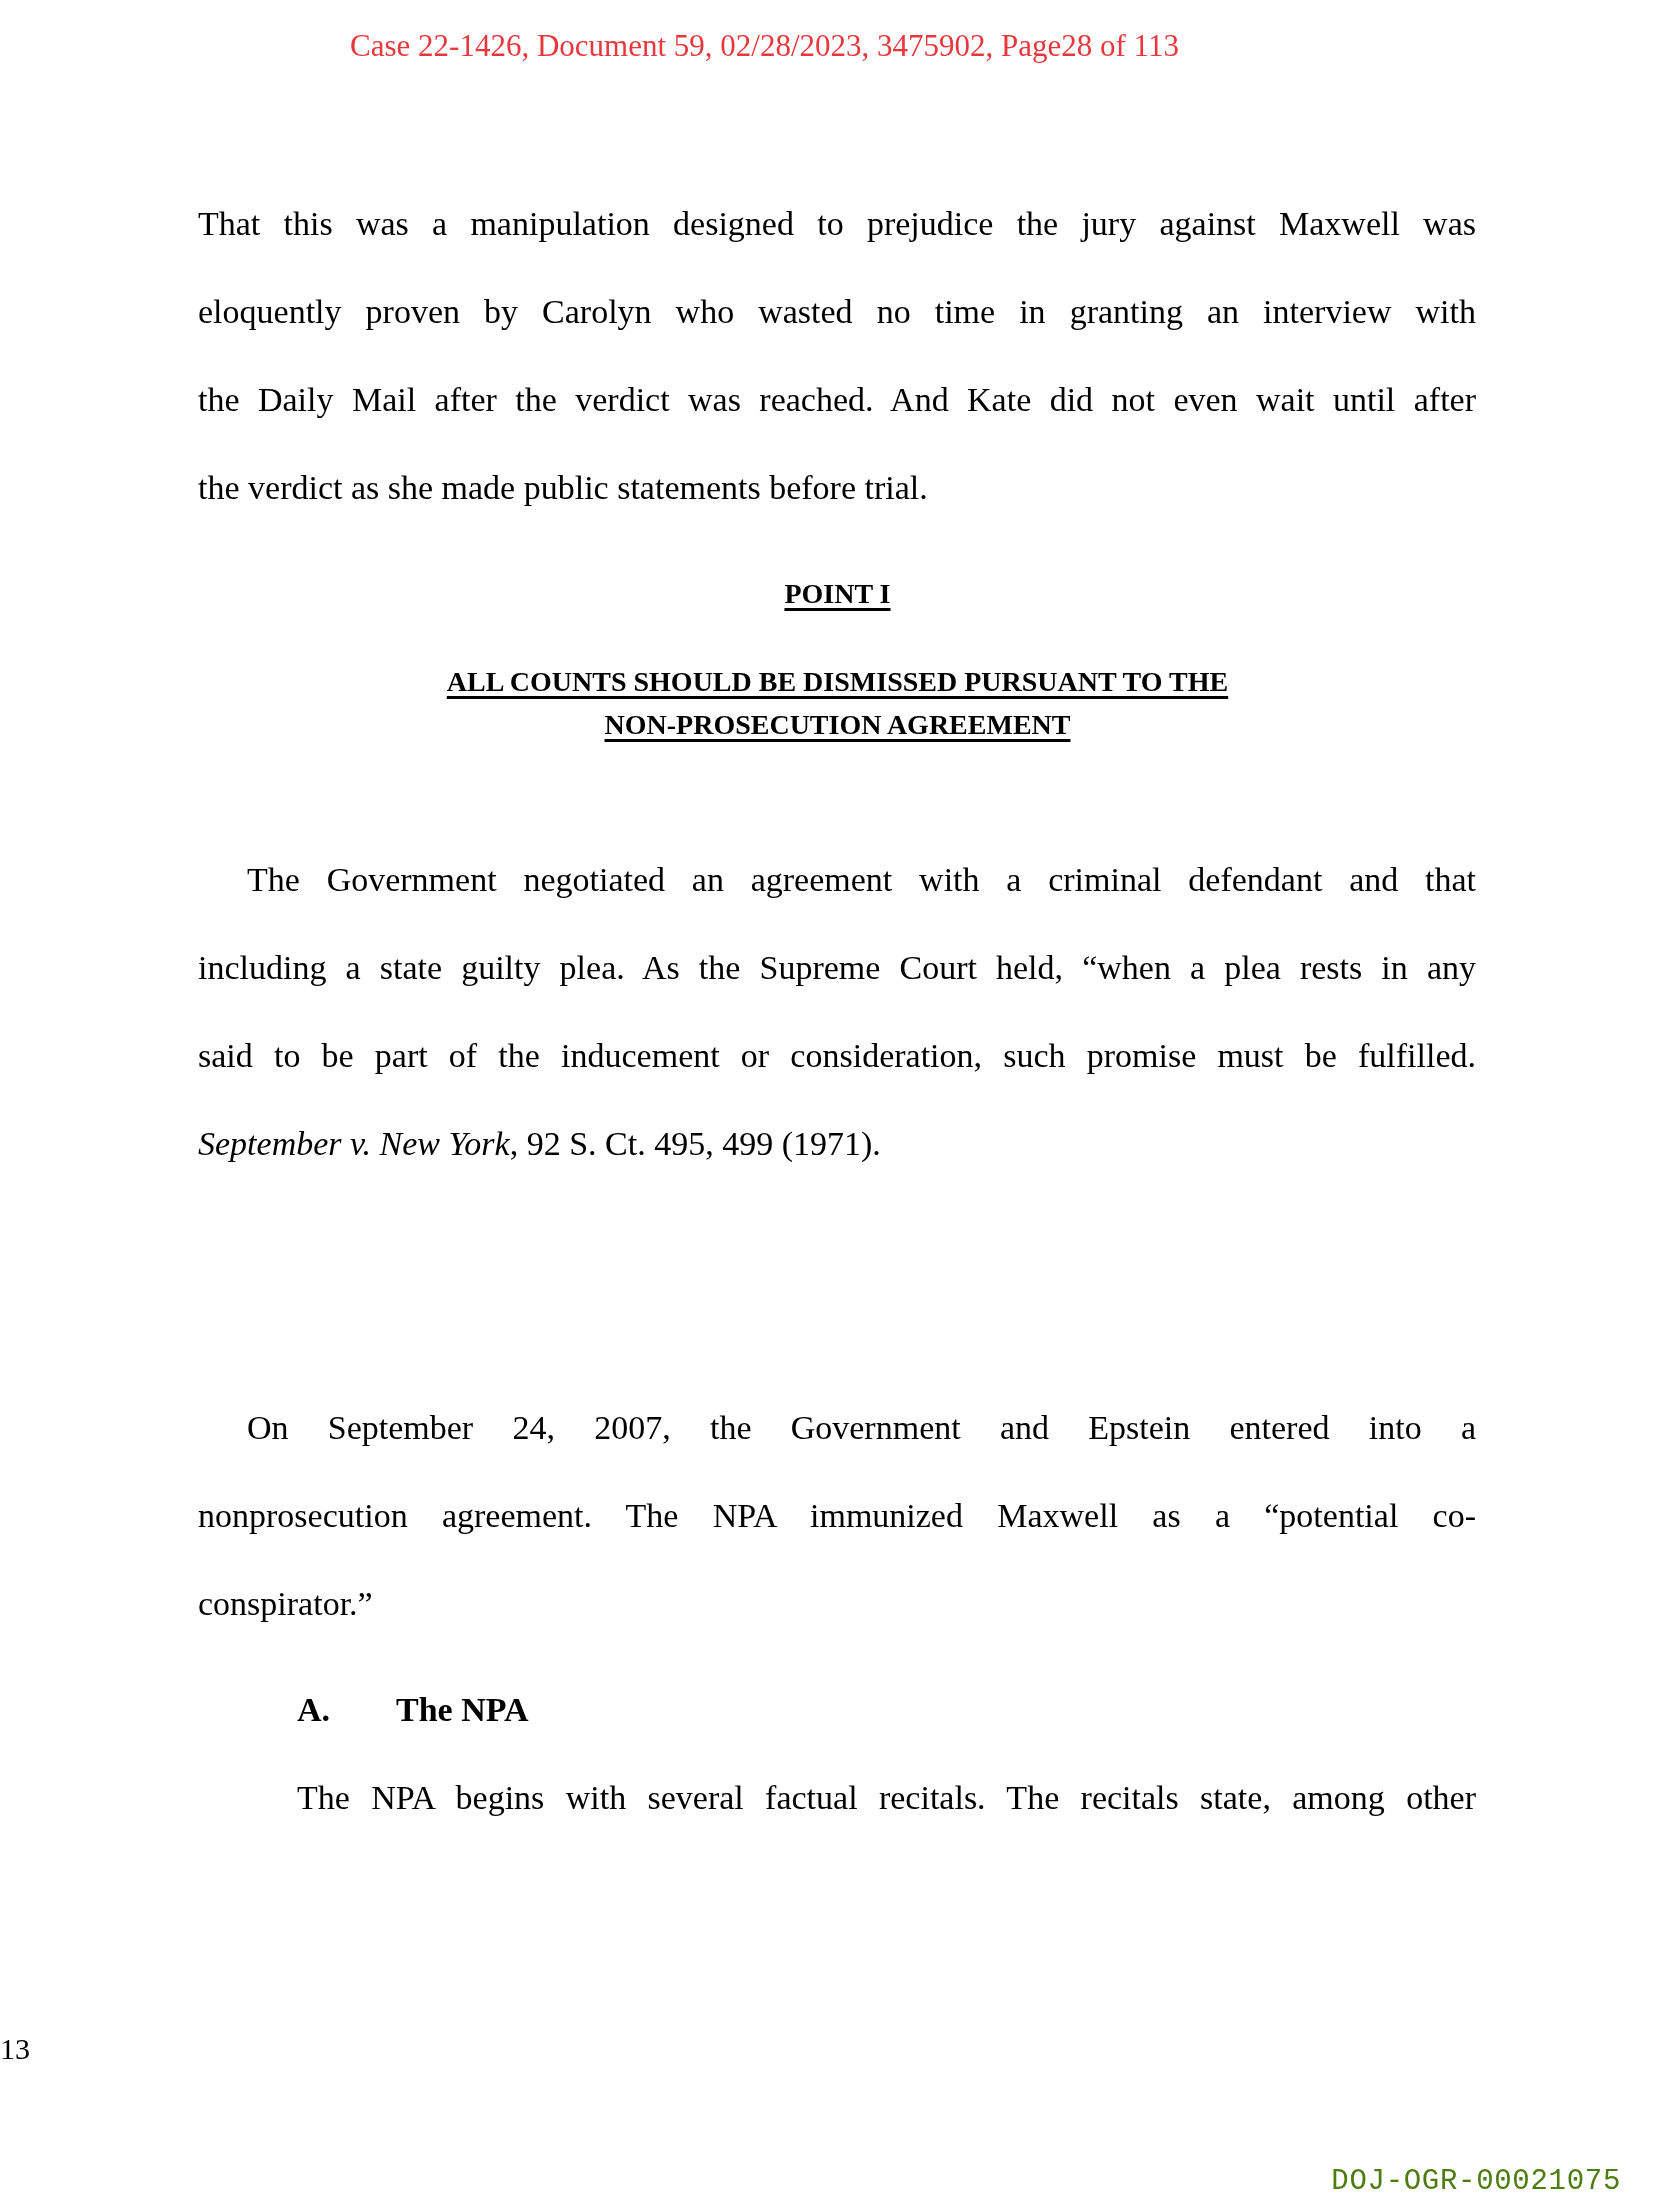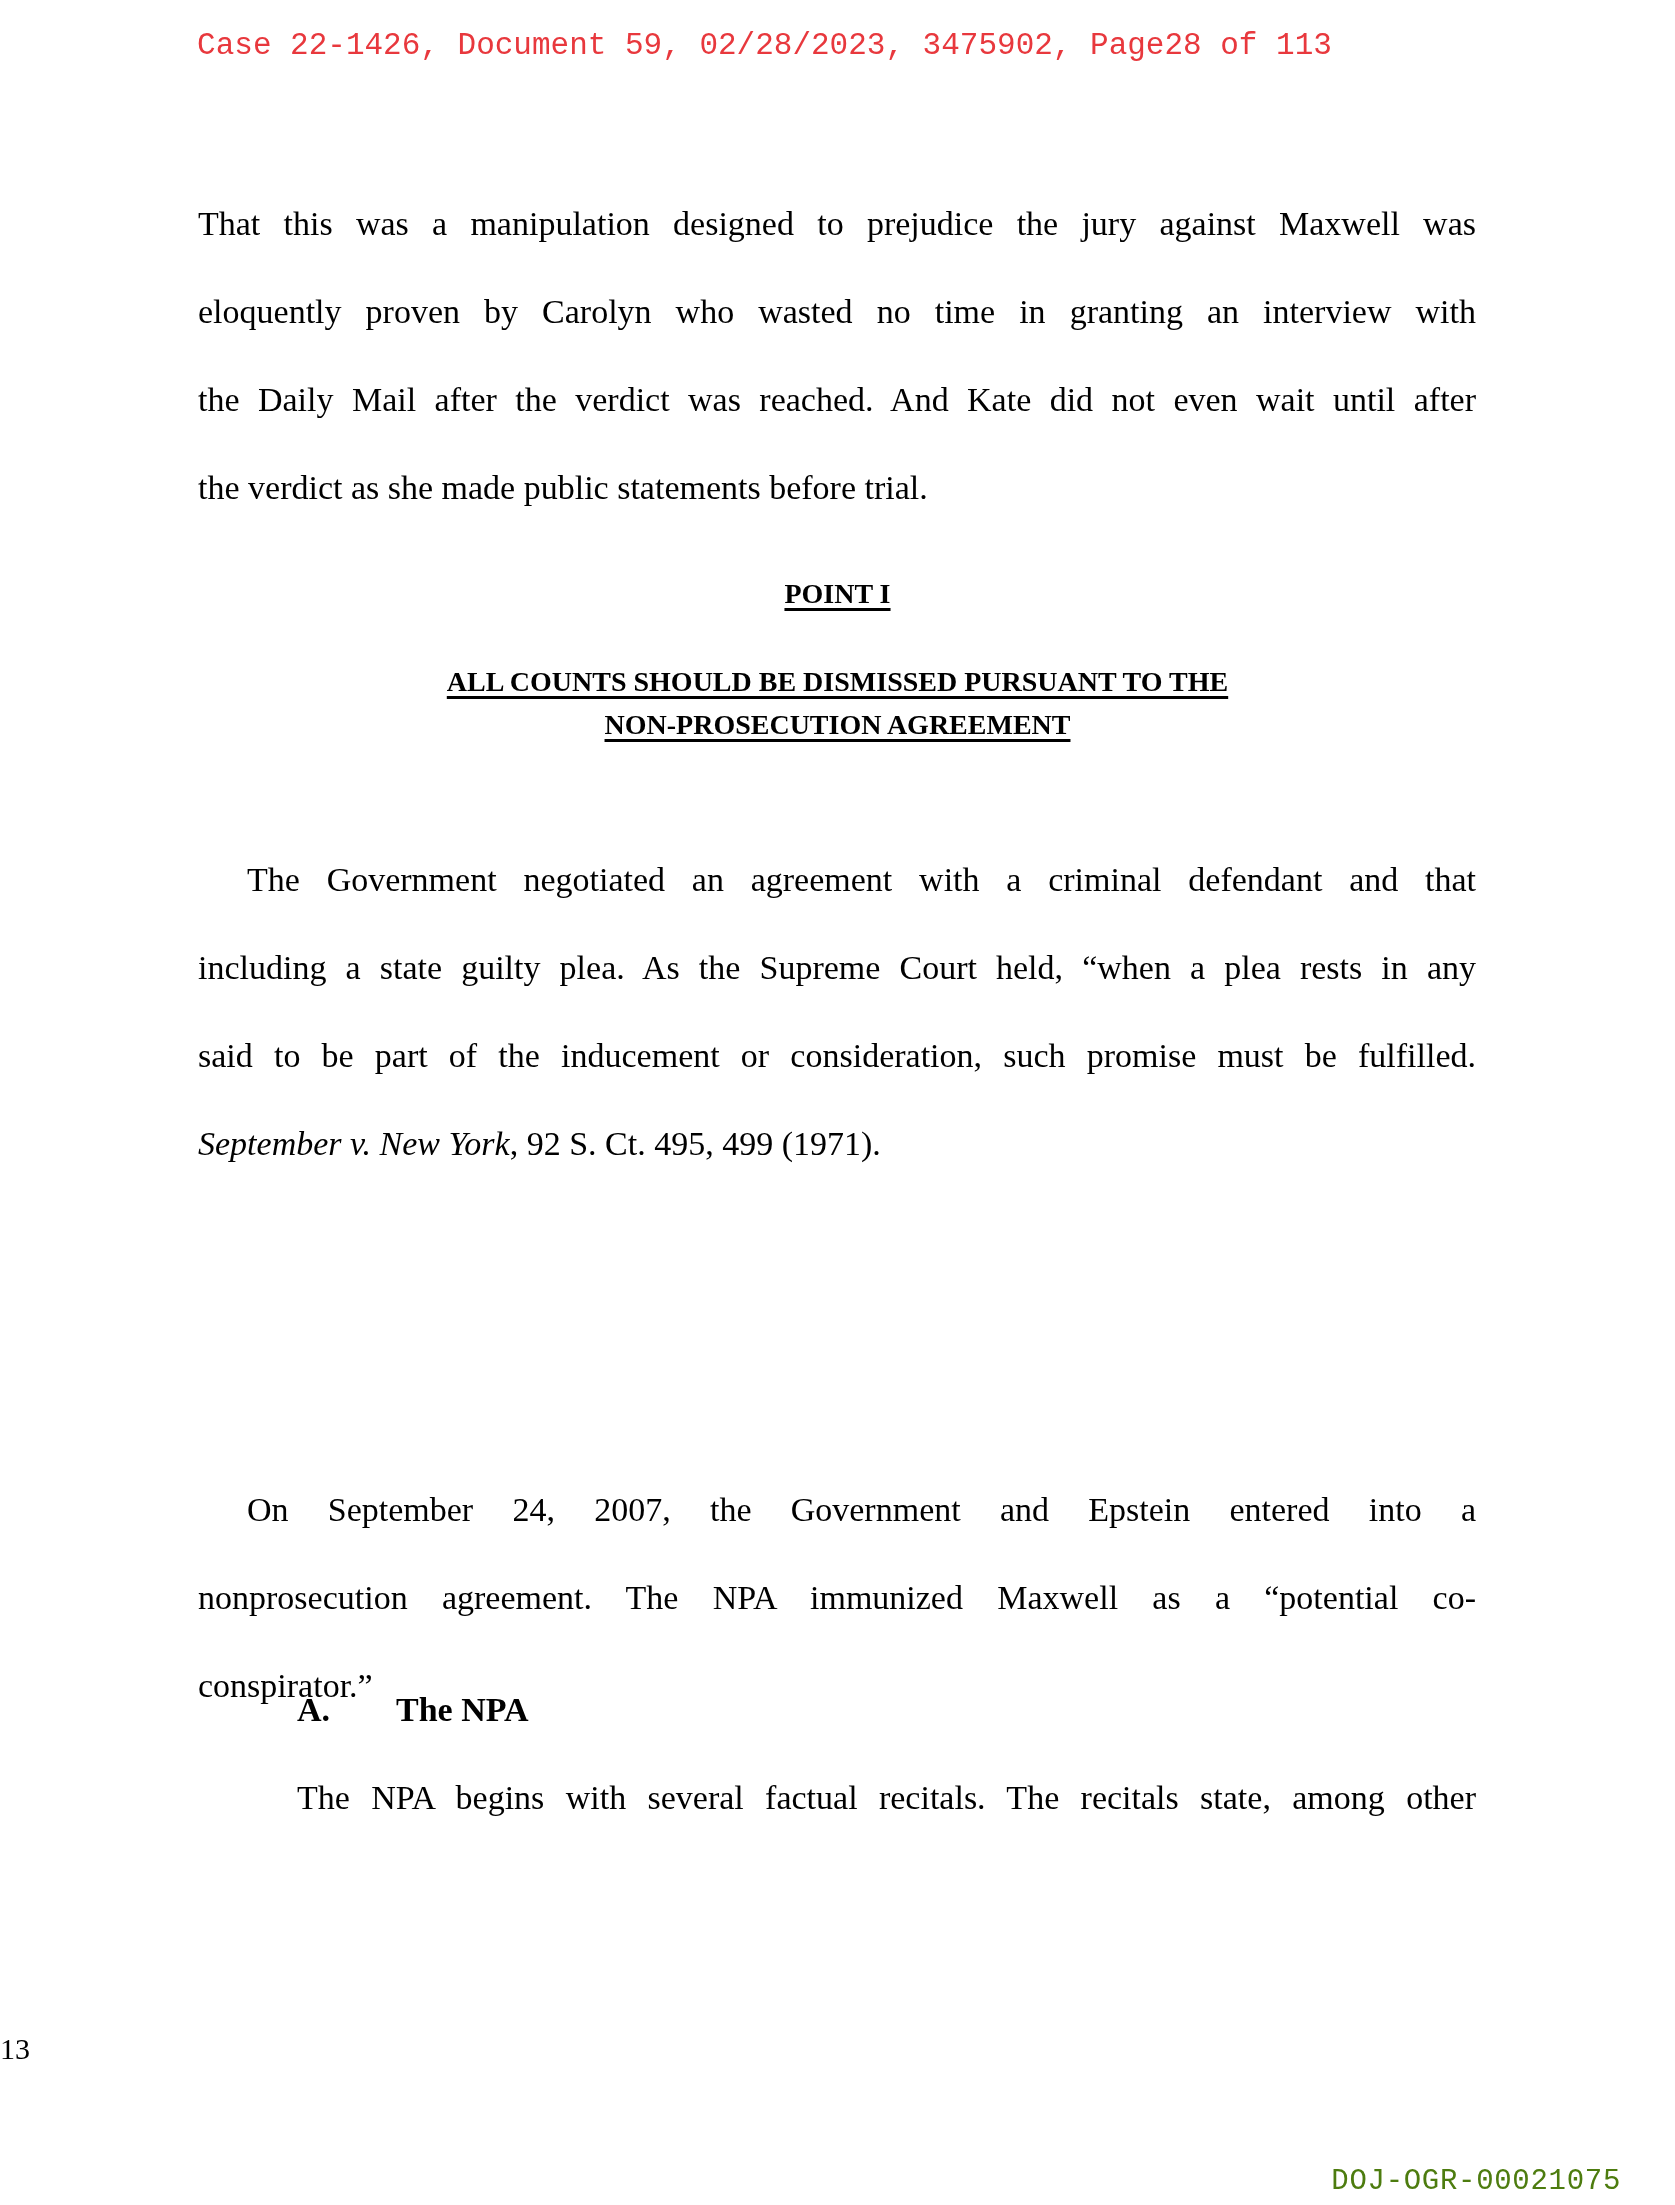--- a/index.html
+++ b/index.html
@@ -14,21 +14,21 @@
       overflow: hidden;
       font-family: "Liberation Serif", "DejaVu Serif", serif;
       color: #000000;
     }
     .header-stamp {
       position: absolute;
       top: 26px;
       left: 0;
       width: 1529px;
       text-align: center;
-      font-family: Liberation Mono, monospace;
+      font-family: Liberation Serif, serif;
       font-size: 31px;
       color: #e8383d;
       line-height: 39px;
       letter-spacing: 0px;
     }
     .body-block {
       position: absolute;
       left: 198px;
       width: 1278px;
     }
@@ -125,21 +125,21 @@
 
 <div class="body-block" style="top: 836px;">
   <p class="para indent-first">
     <span class="line">The Government negotiated an agreement with a criminal defendant and that</span>
     <span class="line">including a state guilty plea. As the Supreme Court held, “when a plea rests in any</span>
     <span class="line">said to be part of the inducement or consideration, such promise must be fulfilled.</span>
     <span class="line last"><em class="case">September v. New York</em><span>, 92 S. Ct. 495, 499 (1971).</span></span>
   </p>
 </div>
 
-<div class="body-block" style="top: 1466px;">
+<div class="body-block" style="top: 1384px;">
   <p class="para indent-first">
     <span class="line">On September 24, 2007, the Government and Epstein entered into a</span>
     <span class="line">nonprosecution agreement. The NPA immunized Maxwell as a “potential co-</span>
     <span class="line last">conspirator.”</span>
   </p>
 </div>
 
 <div class="subheading" style="top: 1688px;">
   <span class="letter">A.</span><span>The NPA</span>
 </div>

